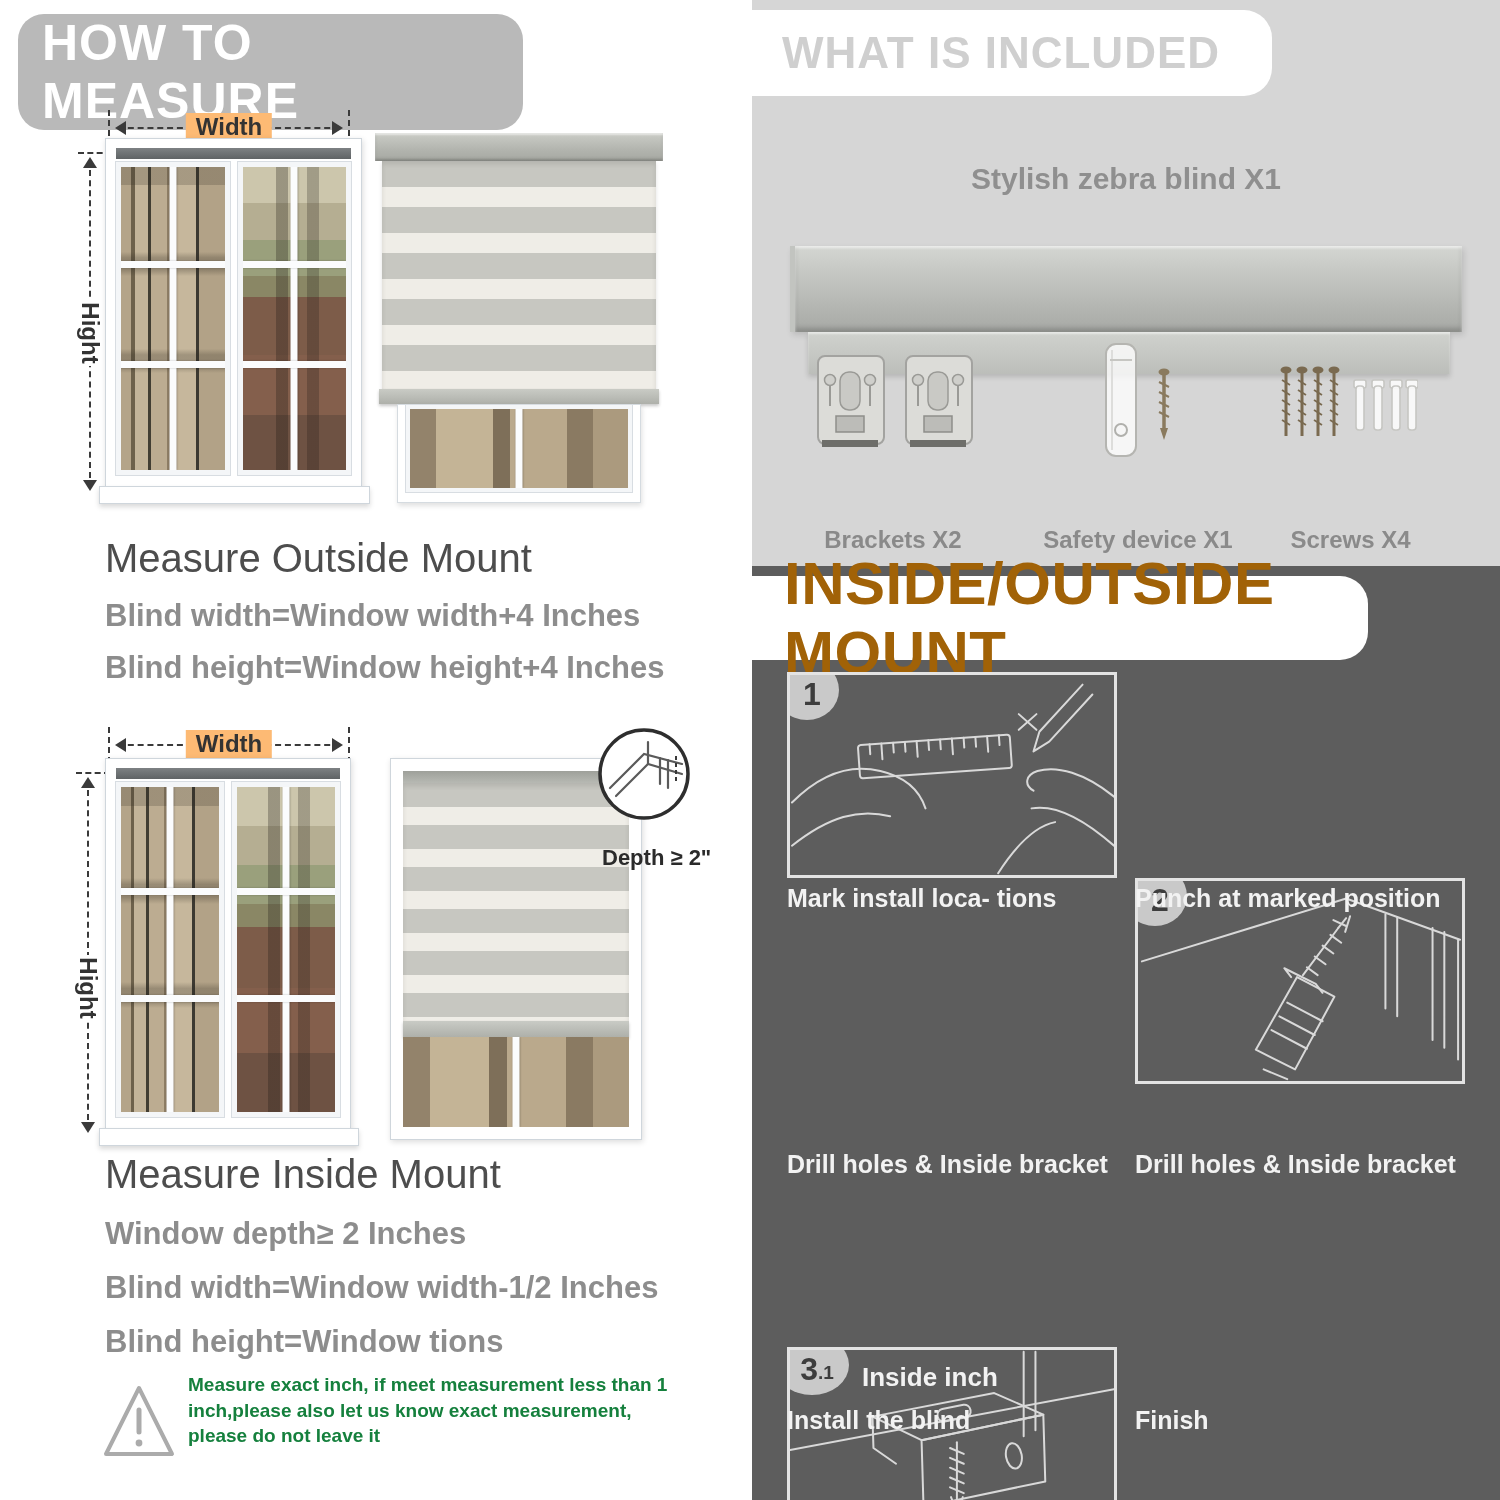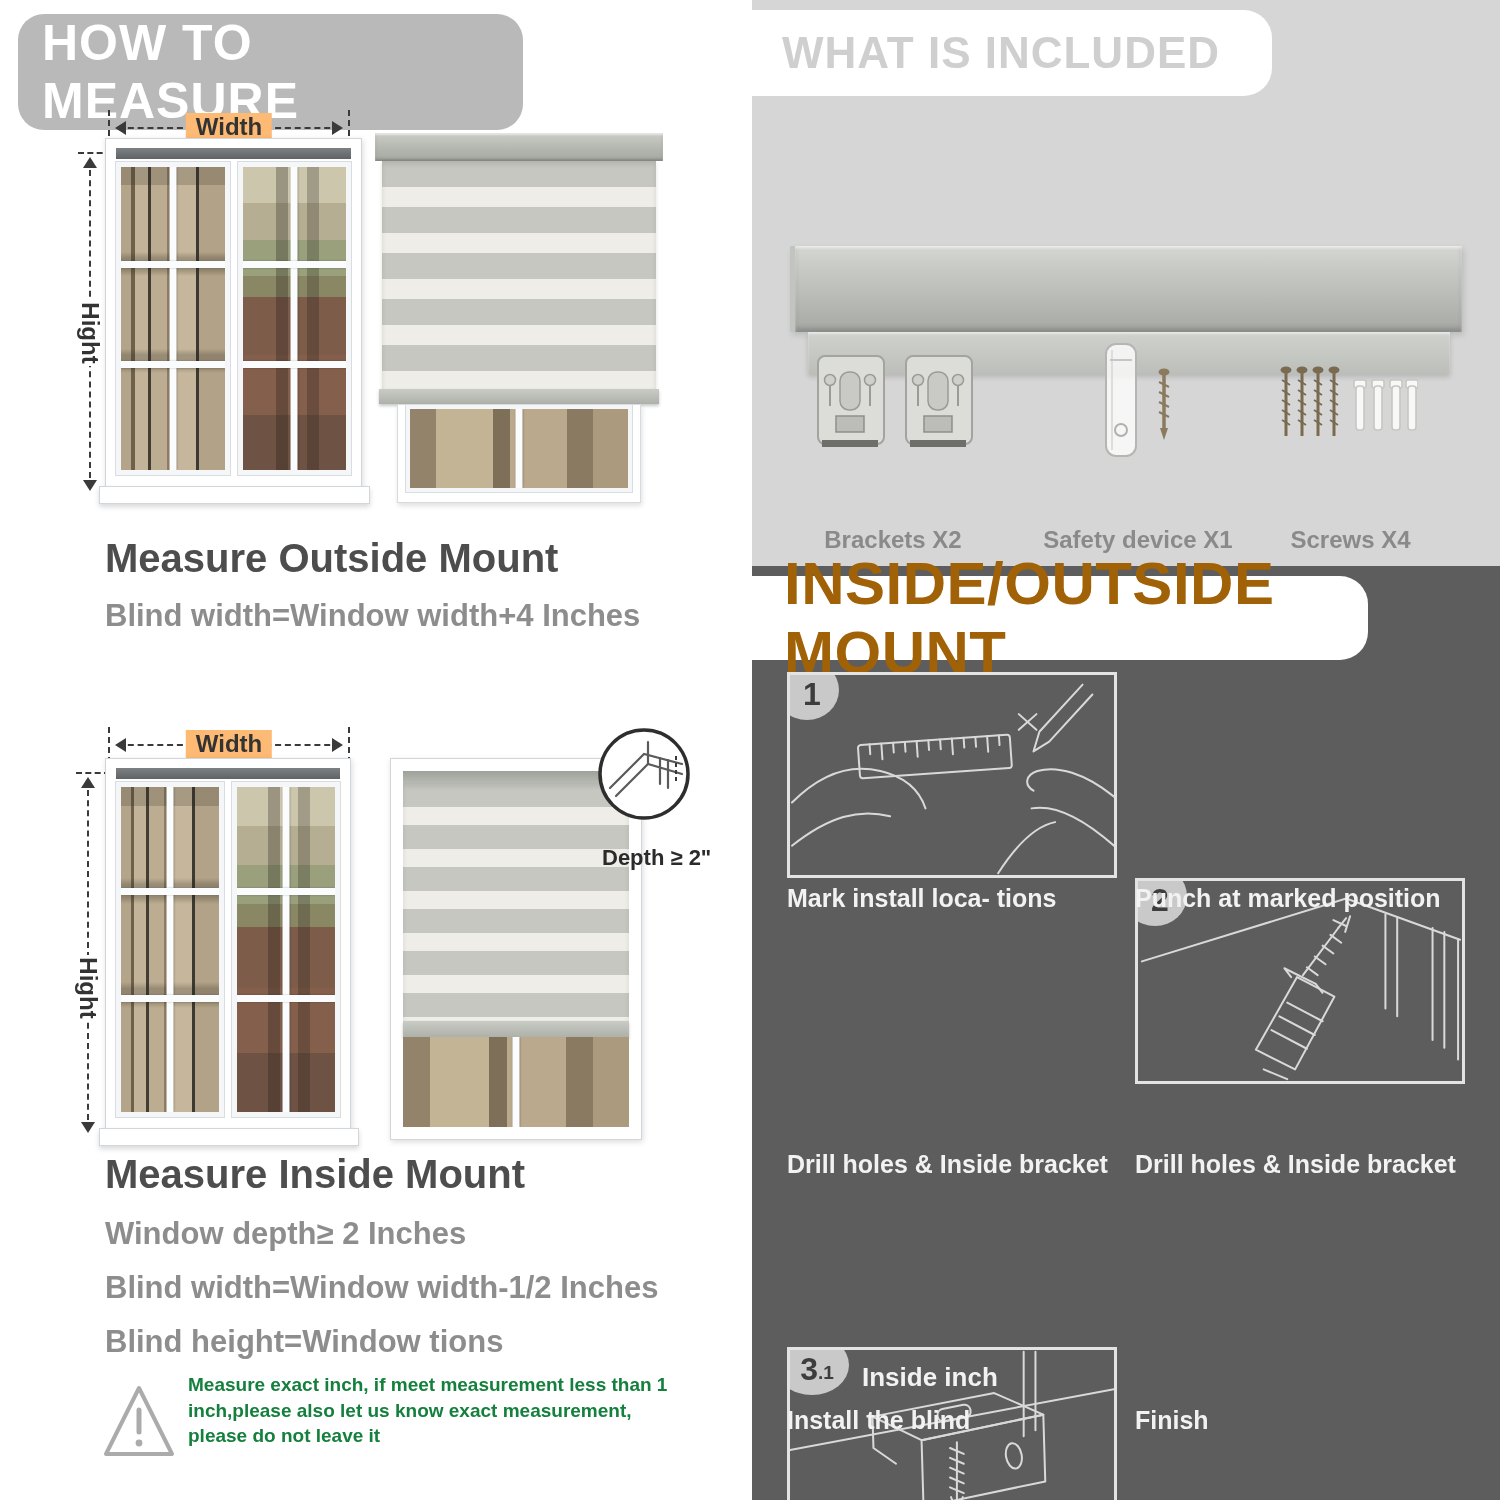--- a/index.html
+++ b/index.html
@@ -14,21 +14,21 @@
   .panel-light{left:752px;top:0;width:748px;height:566px;background:#d6d6d6;}
   .panel-dark{left:752px;top:566px;width:748px;height:934px;background:#5d5d5d;}
   .hdr-white1{left:752px;top:10px;width:520px;height:86px;background:#fff;border-radius:0 28px 28px 0;
               display:flex;align-items:center;padding-left:30px;box-sizing:border-box;}
   .hdr-white1 span{font-size:44px;font-weight:bold;color:#cfcfcf;letter-spacing:1px;}
   .hdr-white2{left:752px;top:576px;width:616px;height:84px;background:#fff;border-radius:0 28px 28px 0;
               display:flex;align-items:center;padding-left:32px;box-sizing:border-box;}
   .hdr-white2 span{font-size:60px;font-weight:bold;color:#a16207;letter-spacing:.5px;}
 
   
-  .h2{font-size:40px;font-weight:bold;color:#4d4d4d;}
+  .h2{font-size:40px;font-weight:normal;color:#4d4d4d;}
   .body-line{font-size:31px;font-weight:bold;color:#8d8d8d;}
   .blind-title{font-size:30px;font-weight:bold;color:#8f8f8f;}
   .item-label{font-size:24px;font-weight:bold;color:#8a8a8a;text-align:center;margin-top:40px;}
   .cap{font-size:25px;font-weight:bold;color:#f2f2f2;width:330px;}
   .arrow-label{font-size:24px;font-weight:bold;color:#333;}
   .depth-label{font-size:22px;font-weight:bold;color:#2b2b2b;}
   .warn-text{font-size:19px;font-weight:bold;color:#15803d;line-height:1.35;width:490px;}
 
   
   .win{background:#fff;border:1px solid #cfd6dc;box-shadow:1px 2px 6px rgba(0,0,0,.14);
@@ -164,20 +164,21 @@
     <div class="botrail"></div>
     <div class="win-frag" style="height:99px;">
       <div class="frag-glass photoStreet">
         <i class="mv"></i>
       </div>
     </div>
   </div>
 
   <div class="abs h2" style="left:105px;top:536px;">Measure Outside Mount</div>
   <div class="abs body-line" style="left:105px;top:598px;">Blind width=Window width+4 Inches</div>
+  <div class="abs body-line" style="left:105px;top:650px;">Blind height=Window height+4 Inches</div>
 
   <div class="abs harrow" style="left:108px;top:733px;width:242px;">
     <i class="tick" style="left:0;"></i>
     <i class="tick" style="right:0;"></i>
     <i class="hline"></i>
     <i class="ah-l"></i>
     <i class="ah-r"></i>
     <span class="hlabel arrow-label">Width</span>
   </div>
 
@@ -240,20 +241,21 @@
     <line x1="39" y1="30" x2="39" y2="52" stroke="#ababab" stroke-width="5" stroke-linecap="round"></line>
     <circle cx="39" cy="63" r="3.4" fill="#ababab"></circle>
   </svg>
   <div class="abs warn-text" style="left:188px;top:1372px;">Measure exact inch, if meet measurement less than 1 inch,please also let us know exact measurement, please do not leave it</div>
 
   <div class="abs panel-light"></div>
   <div class="abs hdr-white1">
     <span>WHAT IS INCLUDED</span>
   </div>
 
+  <div class="abs blind-title" style="left:752px;top:162px;width:748px;text-align:center;">Stylish zebra blind X1</div>
 
   <div class="abs rail-top" style="left:790px;top:246px;width:672px;height:86px;"></div>
   <div class="abs rail-bot" style="left:808px;top:332px;width:642px;height:42px;"></div>
 
   <svg class="abs" style="left:814px;top:352px;width:160px;height:106px;" viewBox="0 0 160 106">
     <g>
       <rect x="4" y="4" width="66" height="88" rx="7" fill="#dcdcd8" stroke="#a3a3a0" stroke-width="2"></rect>
       <rect x="26" y="20" width="20" height="38" rx="9" fill="#c9c9c5" stroke="#9a9a96" stroke-width="1.5"></rect>
       <circle cx="16" cy="28" r="5.5" fill="#cfcfcb" stroke="#9a9a96" stroke-width="1.5"></circle>
       <circle cx="56" cy="28" r="5.5" fill="#cfcfcb" stroke="#9a9a96" stroke-width="1.5"></circle>

